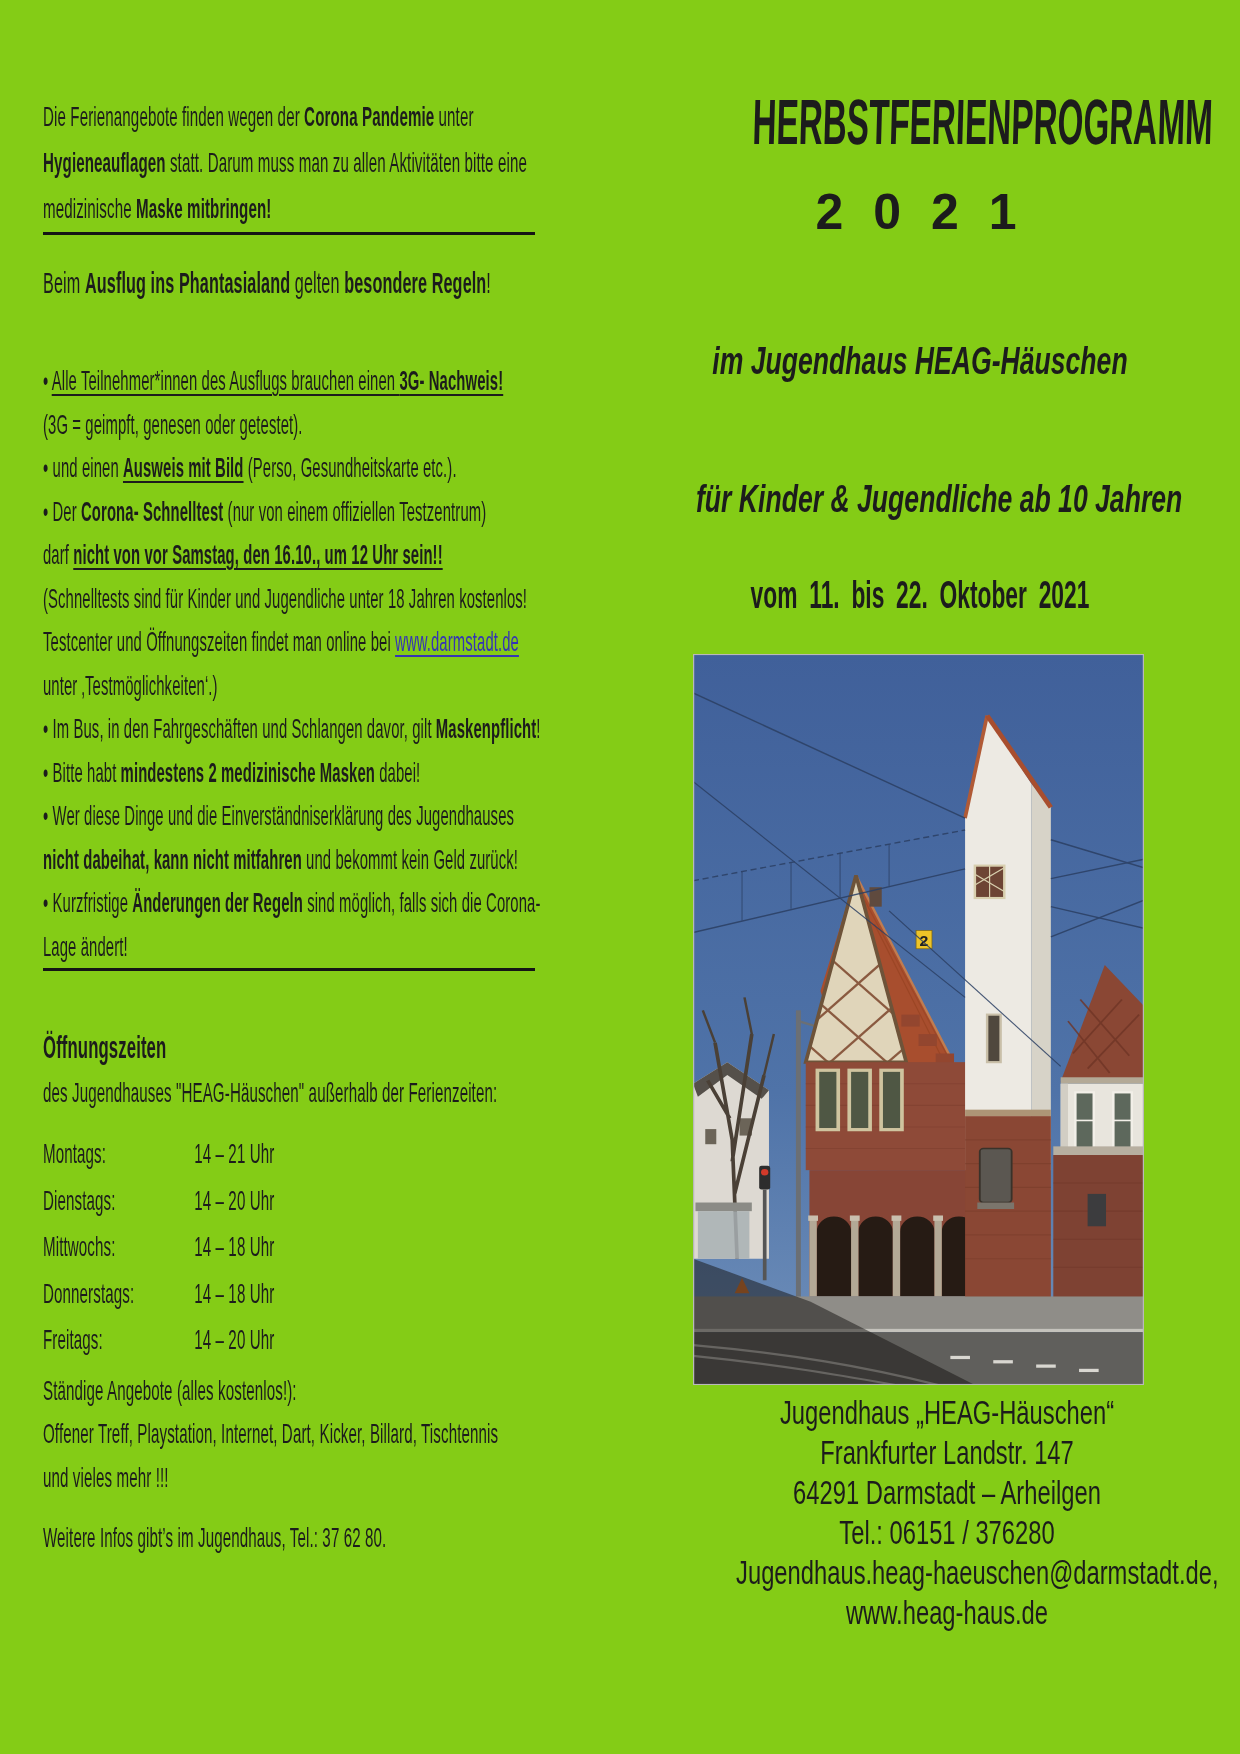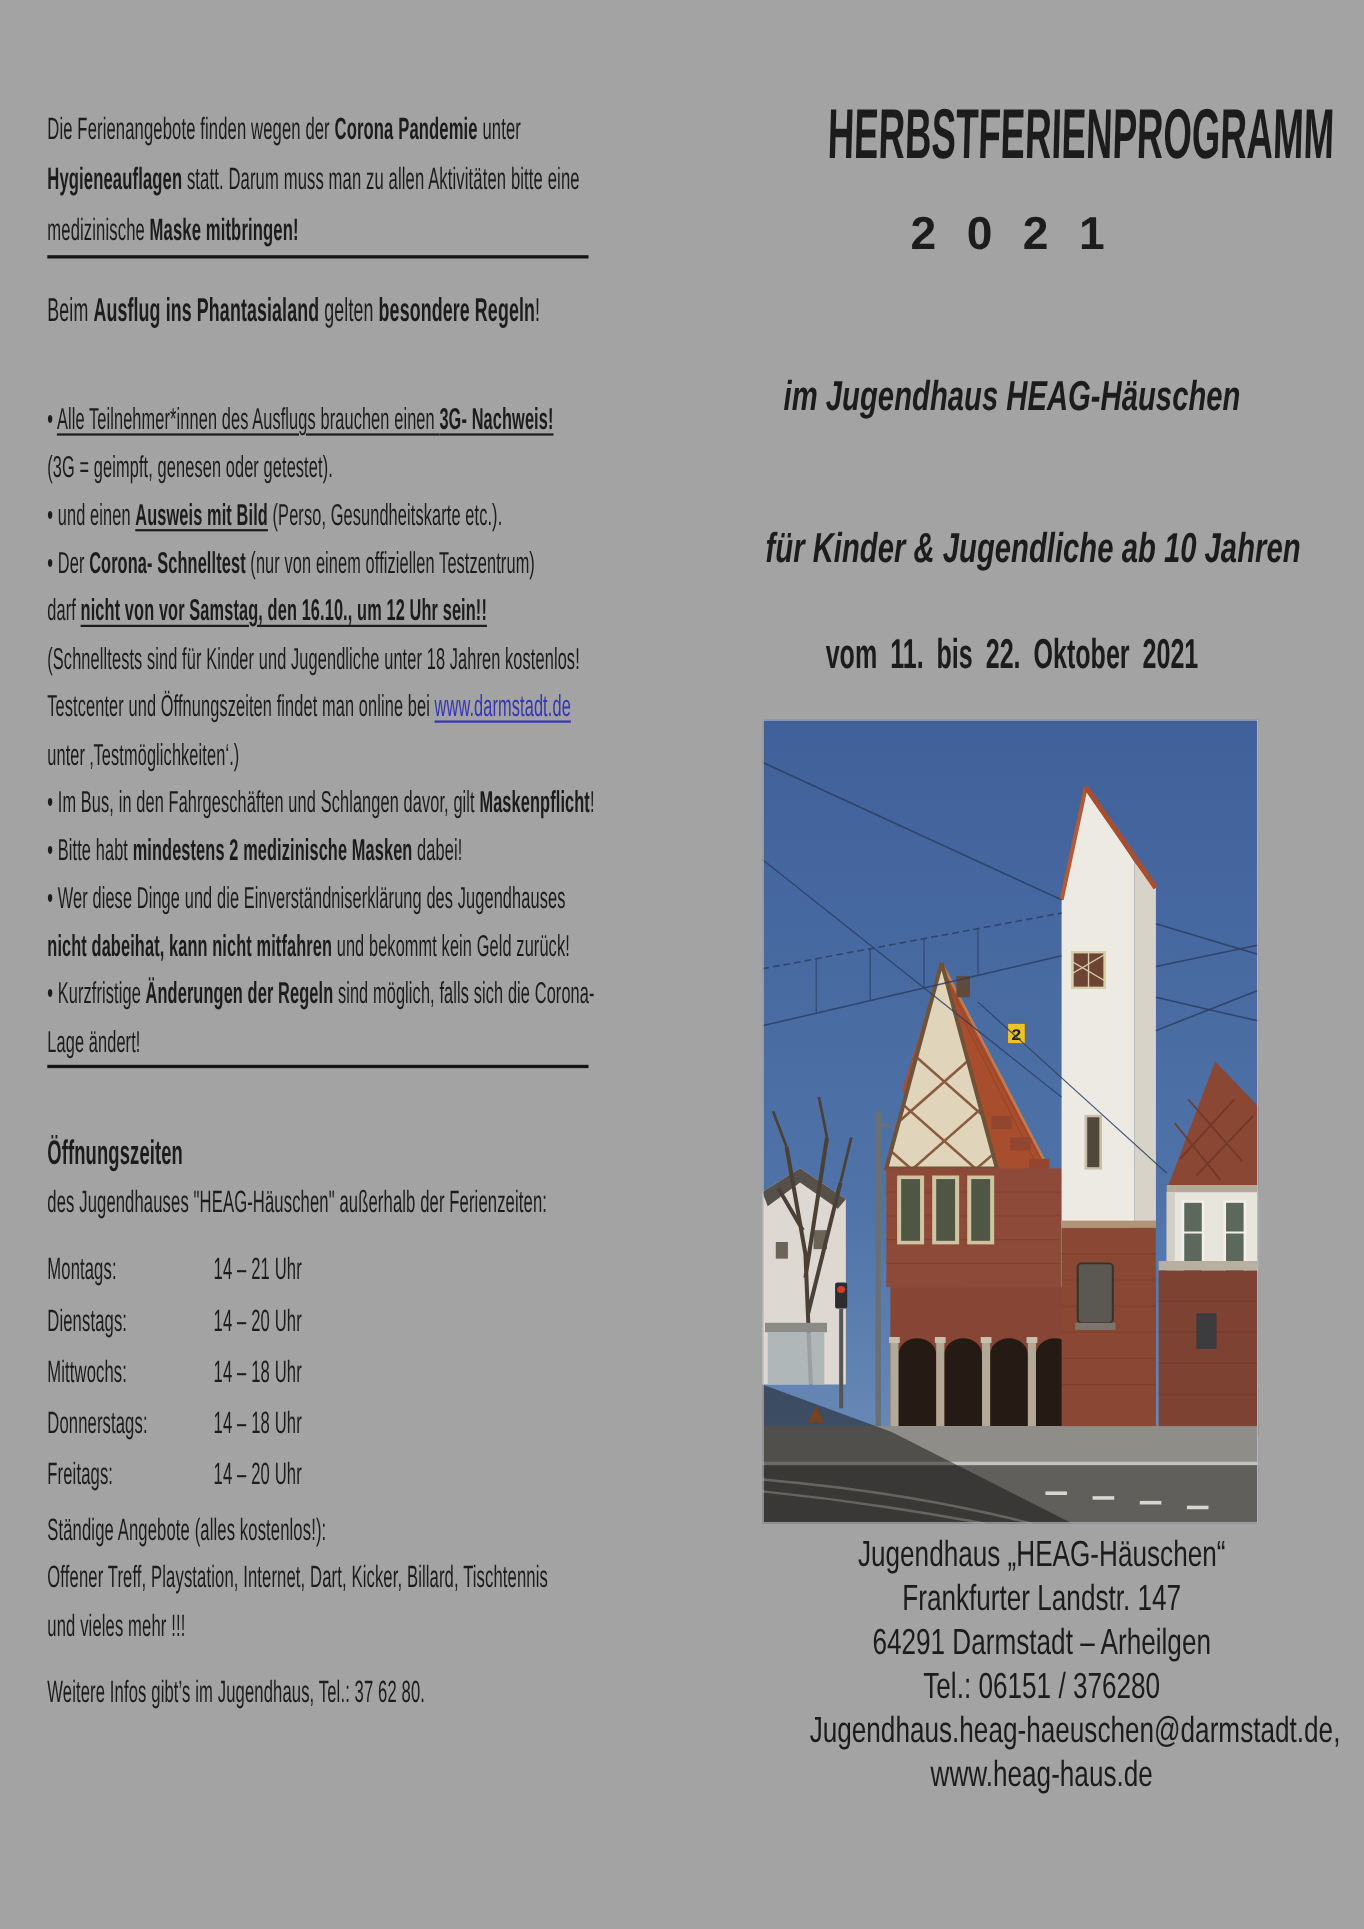--- a/index.html
+++ b/index.html
@@ -7,21 +7,21 @@
     --link:#3535b5;
     --rule:#151515;
   }
   *{box-sizing:border-box;}
   html,body{margin:0;padding:0;}
   body{
     width:1240px;height:1754px;background:#ffffff;
     font-family:"Liberation Sans", sans-serif;
     color:var(--ink);
   }
-  .page{position:relative;width:1240px;height:1754px;overflow:hidden;background:#a3a3a3;}
+  .page{position:relative;width:1240px;height:1754px;overflow:hidden;background:#84cc16;}
 
   
   .col-left{position:absolute;left:43px;top:94px;width:510px;}
   .cnd{transform:scaleX(.54);transform-origin:0 0;white-space:nowrap;letter-spacing:.2px;}
   .intro{line-height:46px;font-size:28px;}
   hr.rule{border:none;border-top:3px solid var(--rule);width:492px;margin:0;}
   .r1{margin-top:32px;}
   .heading{margin-top:27px;line-height:42px;font-size:30px;}
   .rules{margin-top:55px;line-height:43.5px;font-size:27.5px;}
   .r2{margin-top:41px;}
@@ -34,21 +34,21 @@
   .offers{margin-top:5px;line-height:43.5px;font-size:28px;}
   .info{margin-top:19px;font-size:28px;line-height:40px;}
   .b{font-weight:bold;}
   .u{text-decoration:underline;text-decoration-thickness:2px;text-underline-offset:4px;}
   .link{color:var(--link);}
 
   
   .col-right{position:absolute;left:600px;top:84px;width:640px;text-align:center;}
   .title-line{line-height:76px;font-size:64px;font-weight:bold;
     transform:scaleX(.52) skewX(-3deg);transform-origin:50% 0;white-space:nowrap;}
-  .year{margin-top:26px;font-size:42px;font-weight:bold;letter-spacing:8px;line-height:52px;}
+  .year{margin-top:26px;font-size:50px;font-weight:bold;letter-spacing:8px;line-height:52px;}
   .sub{font-size:38px;font-weight:bold;font-style:italic;line-height:46px;
     transform:scaleX(.7);transform-origin:50% 0;white-space:nowrap;}
   .sub1{margin-top:100px;}
   .sub2{margin-top:92px;}
   .dates{margin-top:50px;font-size:38px;font-weight:bold;line-height:46px;word-spacing:9px;
     transform:scaleX(.6);transform-origin:50% 0;white-space:nowrap;}
   .photo{display:block;margin:36px 0 0 93px;width:451px;height:731px;}
   .address{margin-top:8px;font-size:33px;line-height:40px;padding-left:54px;}
   .addr-line{transform:scaleX(.72);transform-origin:50% 0;white-space:nowrap;}
 </style>

